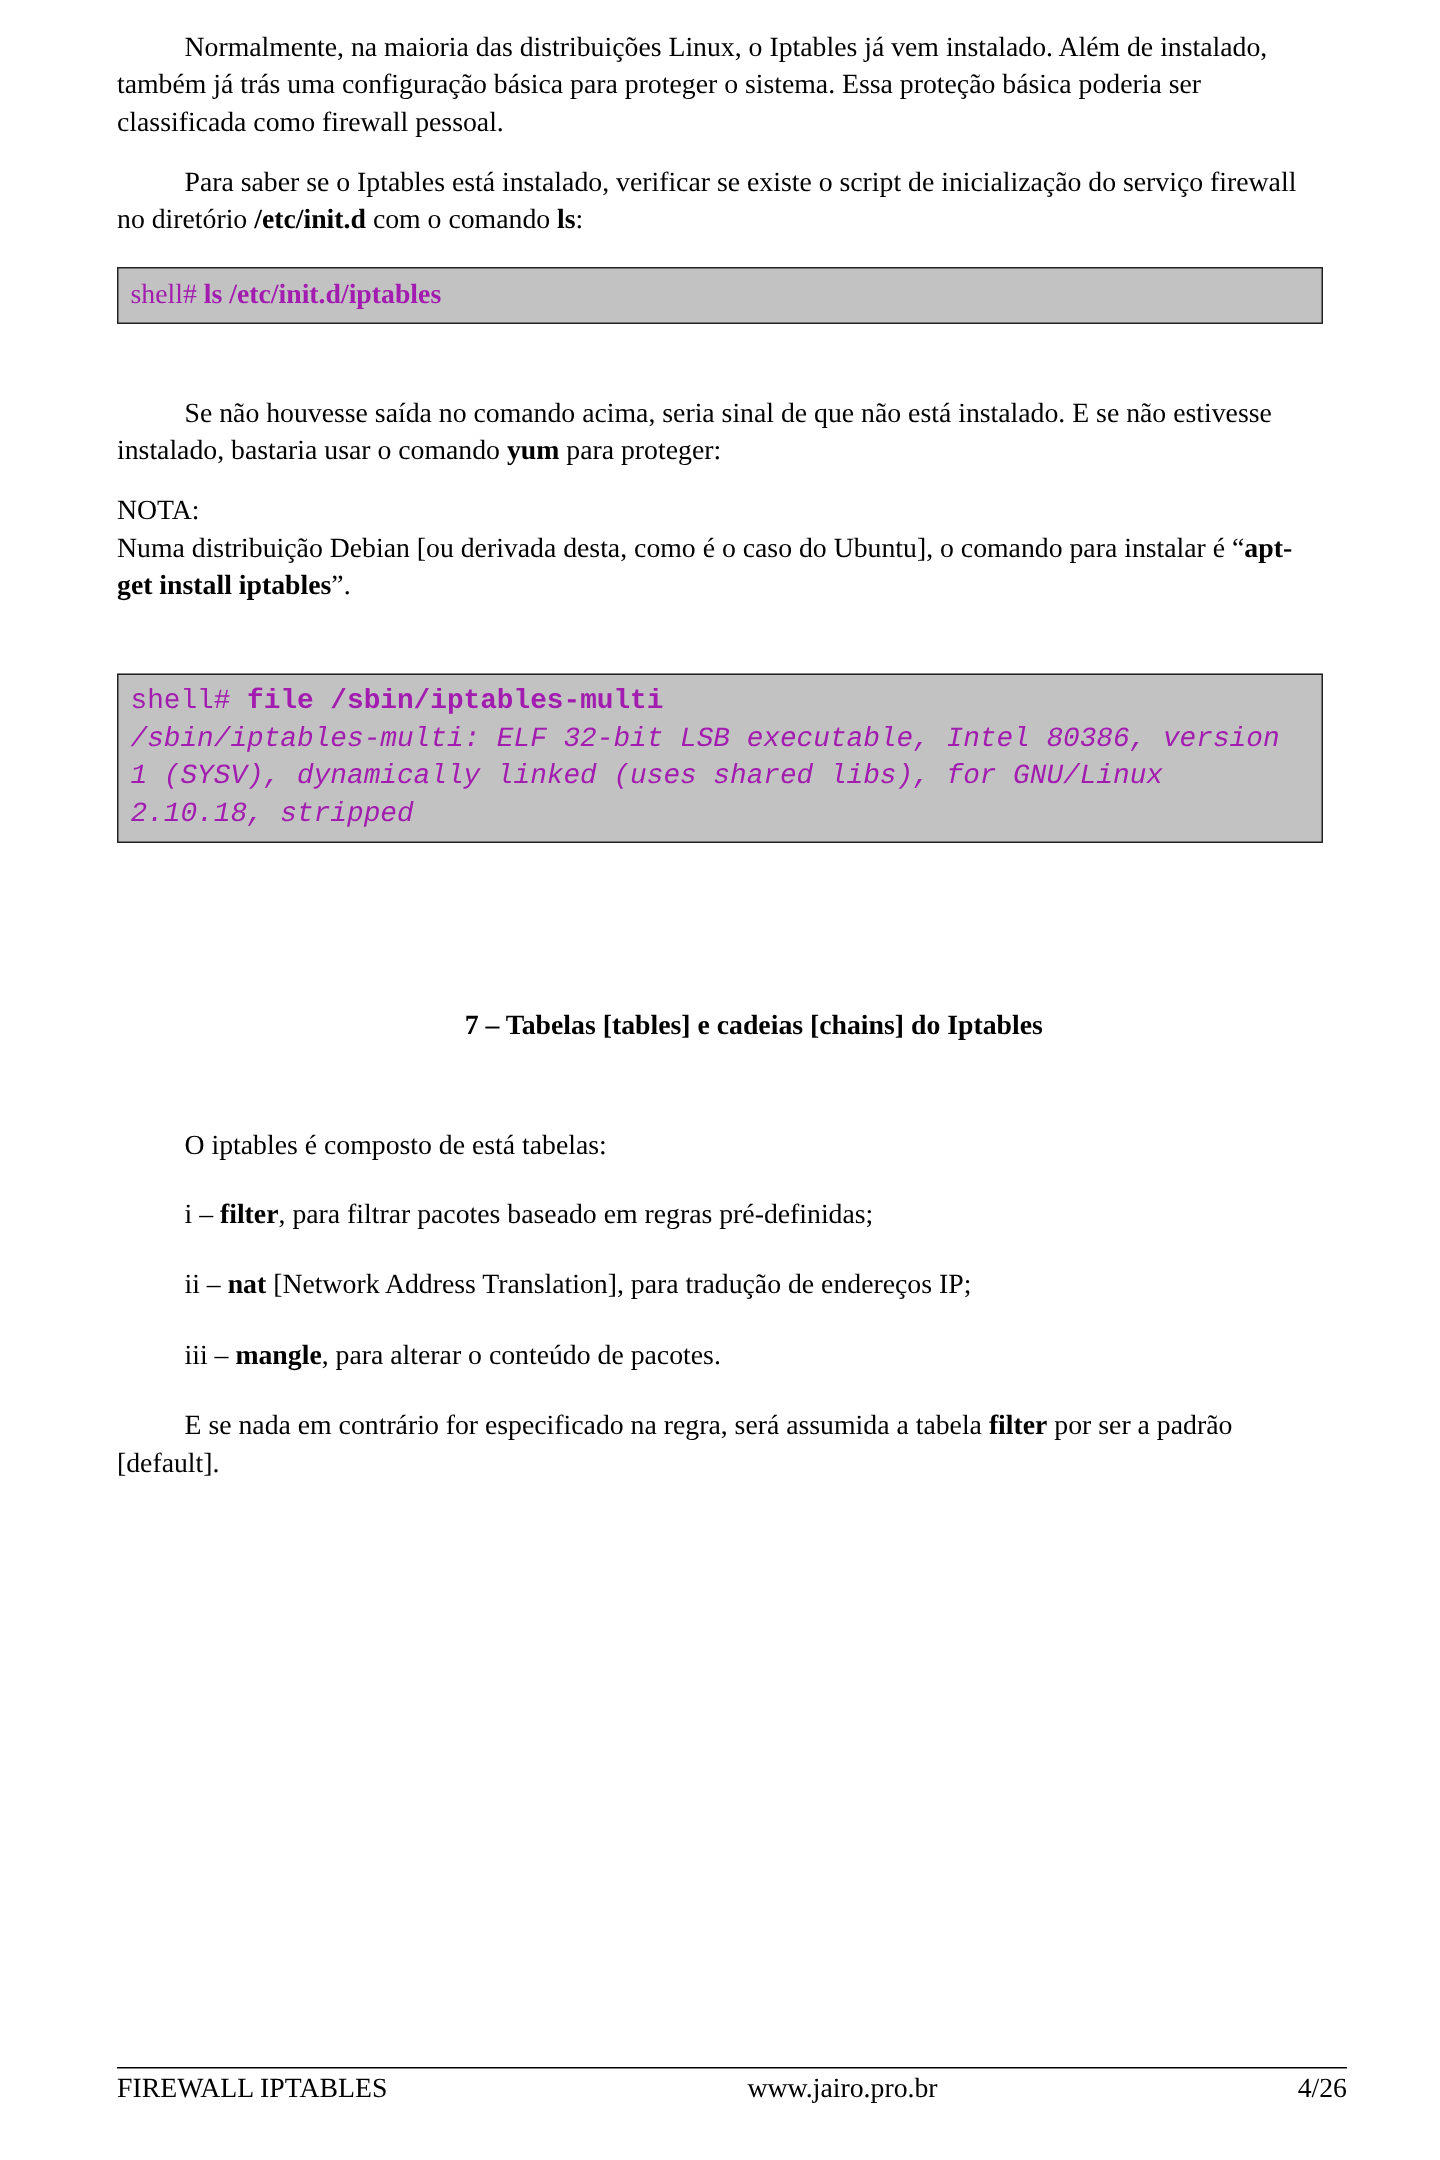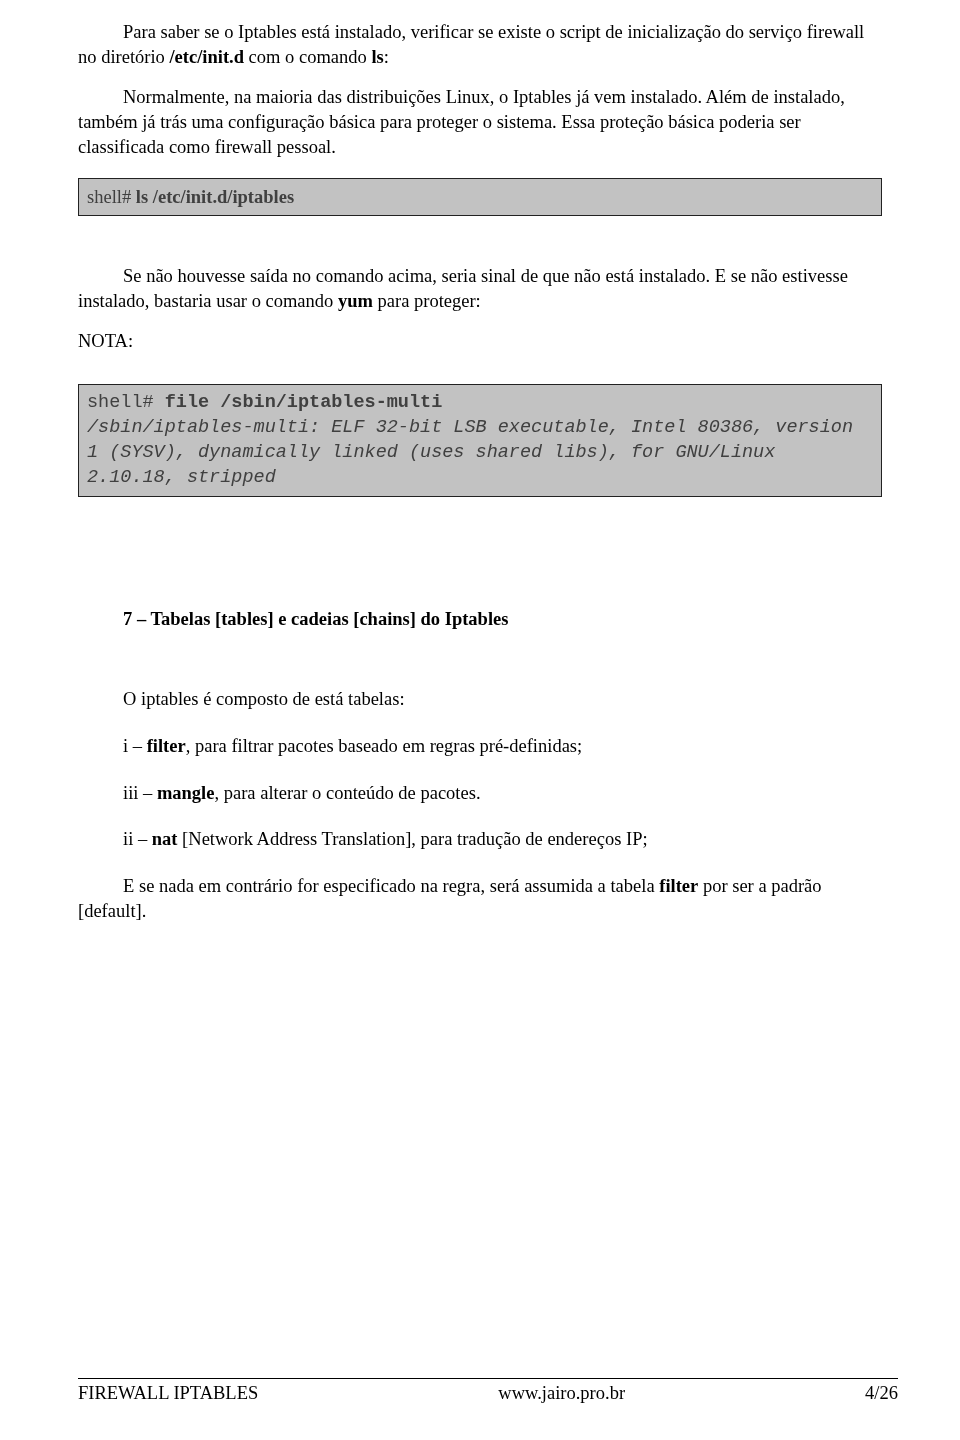--- a/index.html
+++ b/index.html
@@ -21,30 +21,31 @@
   p { margin: 0 0 15px 0; }
   .indent { text-indent: 45px; }
   .codebox {
     background: #c2c2c2;
     border: 1px solid #222;
     padding: 6px 8px 5px 8px;
     margin: 18px 0 48px 0;
     font-family: "Liberation Serif", "Times New Roman", Times, serif;
     font-size: 18.5px;
     line-height: 1.35;
-    color: #404040;
+    color: #a21caf;
   }
   .codebox.small-margin { margin-bottom: 48px; font-family: Liberation Mono, monospace; }
   .codebox .italic { font-style: italic; }
   .b { font-weight: bold; }
   .section-title {
     font-weight: bold;
     text-indent: 45px;
     margin-top: 110px;
     margin-bottom: 55px;
+    text-align: center;
   }
   .li-line { text-indent: 45px; margin-bottom: 22px; }
   .spacer-sm { height: 10px; }
   .footer-wrap {
     position: absolute;
     left: 78px; right: 62px; bottom: 14px;
   }
   .hr-line {
     border: none;
     border-top: 1.5px solid #000;
@@ -54,59 +55,62 @@
     display: flex;
     justify-content: space-between;
     font-size: 18.5px;
   }
 </style>
 </head>
 <body>
 
 <div class="page">
 
+  <p class="indent">Normalmente, na maioria das distribuições Linux, o Iptables já vem instalado. Além de instalado, também já trás uma configuração básica para proteger o sistema. Essa proteção básica poderia ser classificada como firewall pessoal.</p>
+
   <p class="indent">
     <span>Para saber se o Iptables está instalado, verificar se existe o script de inicialização do serviço firewall no diretório  </span><span class="b">/etc/init.d</span><span>  com o comando  </span><span class="b">ls</span><span>:</span>
   </p>
-
-  <p class="indent">Normalmente, na maioria das distribuições Linux, o Iptables já vem instalado. Além de instalado, também já trás uma configuração básica para proteger o sistema. Essa proteção básica poderia ser classificada como firewall pessoal.</p>
 
   <div class="codebox">
     <span>shell# </span><span class="b">ls  /etc/init.d/iptables</span>
   </div>
 
   <p class="indent">
     <span>Se não houvesse saída no comando acima, seria sinal de que não está instalado. E se não estivesse instalado, bastaria usar o comando  </span><span class="b">yum</span><span>  para proteger:</span>
   </p>
 
 
   <p style="margin-bottom:0">NOTA:</p>
+  <p>
+    <span>Numa distribuição Debian [ou derivada desta, como é o caso do Ubuntu], o comando para instalar é “</span><span class="b">apt-get  install  iptables</span><span>”.</span>
+  </p>
 
 
   <div class="spacer-sm"></div>
 
   <div class="codebox small-margin" style="margin-top:20px;margin-bottom:60px">
     <div>
       <span>shell# </span><span class="b">file  /sbin/iptables-multi</span>
     </div>
     <div class="italic">/sbin/iptables-multi: ELF 32-bit LSB executable, Intel 80386, version 1 (SYSV), dynamically linked (uses shared libs), for GNU/Linux 2.10.18, stripped</div>
   </div>
 
   <p class="section-title">7 – Tabelas [tables] e cadeias [chains] do Iptables</p>
 
   <p class="indent" style="margin-bottom:22px">O iptables é composto de está tabelas:</p>
 
   <p class="li-line">
     <span>i – </span><span class="b">filter</span><span>, para filtrar pacotes baseado em regras pré-definidas;</span>
   </p>
   <p class="li-line">
-    <span>iii – </span><span class="b">mangle</span><span>, para alterar o conteúdo de pacotes.</span>
+    <span>ii – </span><span class="b">nat</span><span> [Network Address Translation], para tradução de endereços IP;</span>
   </p>
   <p class="li-line">
-    <span>ii – </span><span class="b">nat</span><span> [Network Address Translation], para tradução de endereços IP;</span>
+    <span>iii – </span><span class="b">mangle</span><span>, para alterar o conteúdo de pacotes.</span>
   </p>
 
   <p class="indent">
     <span>E se nada em contrário for especificado na regra, será assumida a tabela  </span><span class="b">filter</span><span>  por ser a padrão [default].</span>
   </p>
 
   <div class="footer-wrap">
     <hr class="hr-line">
     <div class="footer">
       <span>FIREWALL IPTABLES</span>

